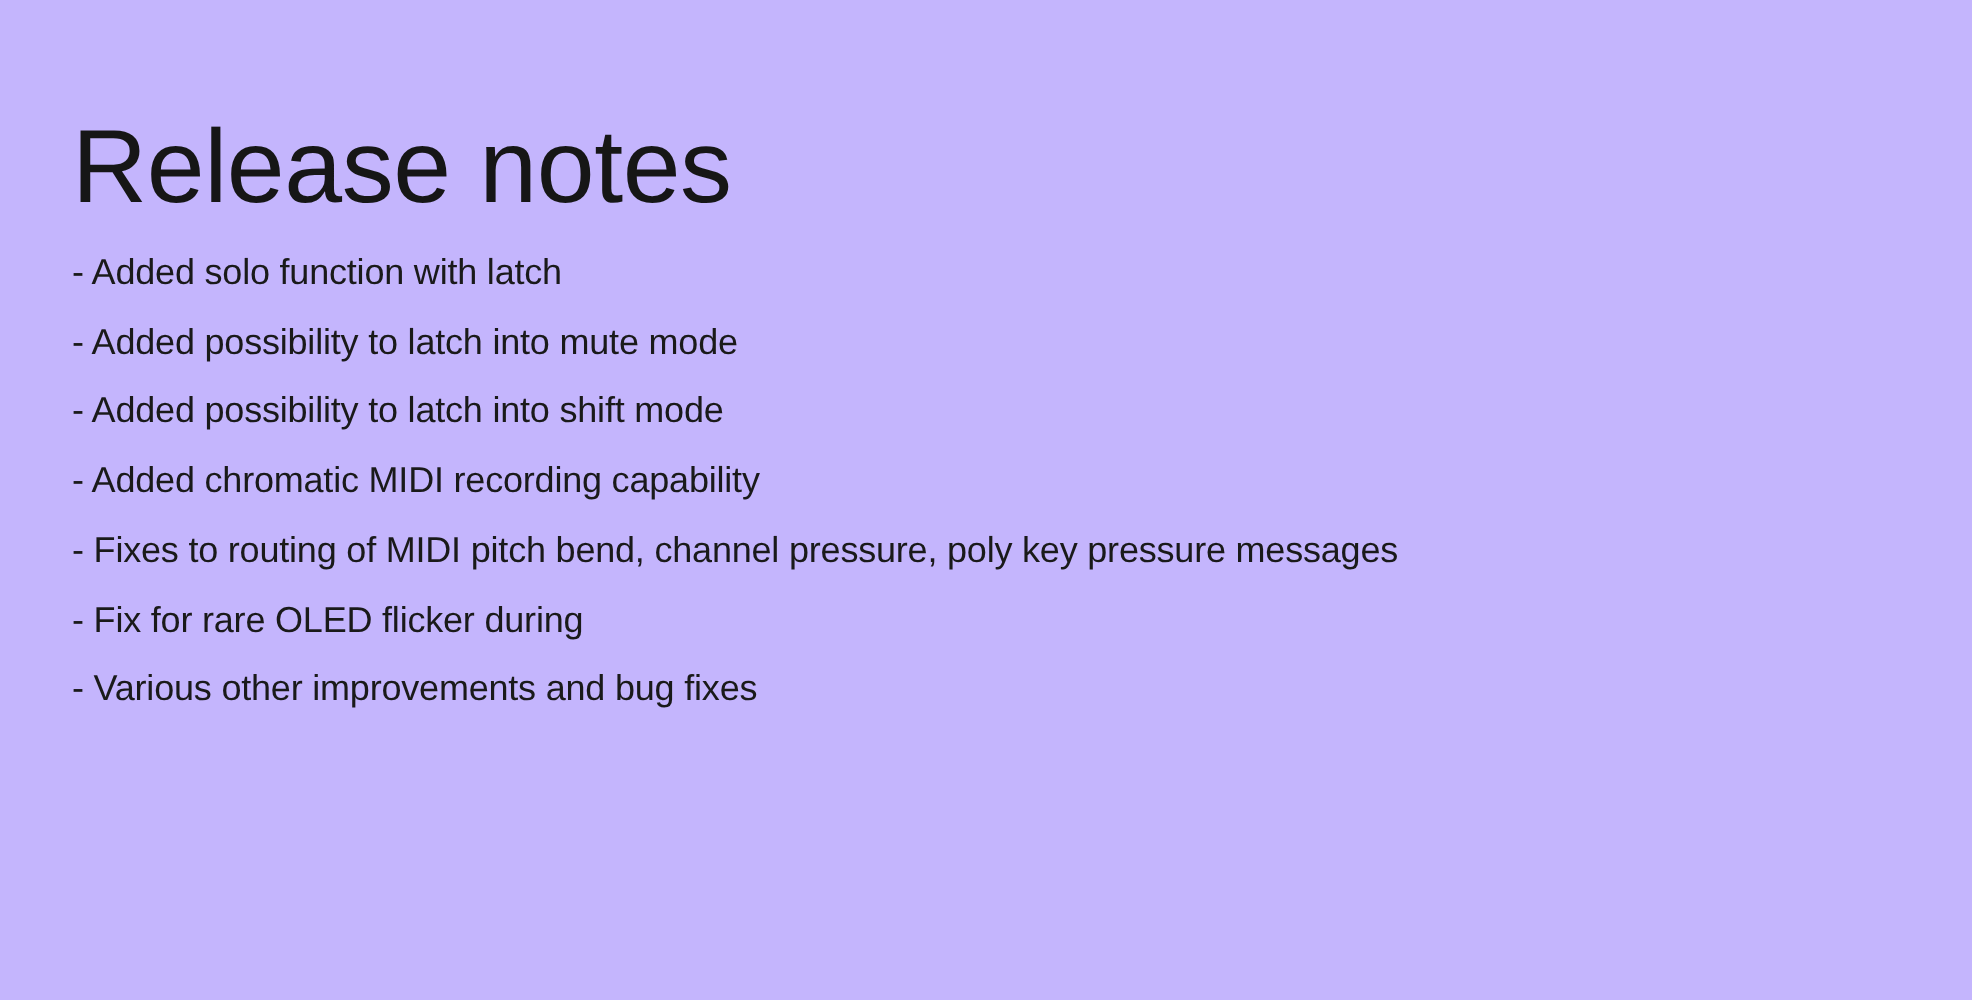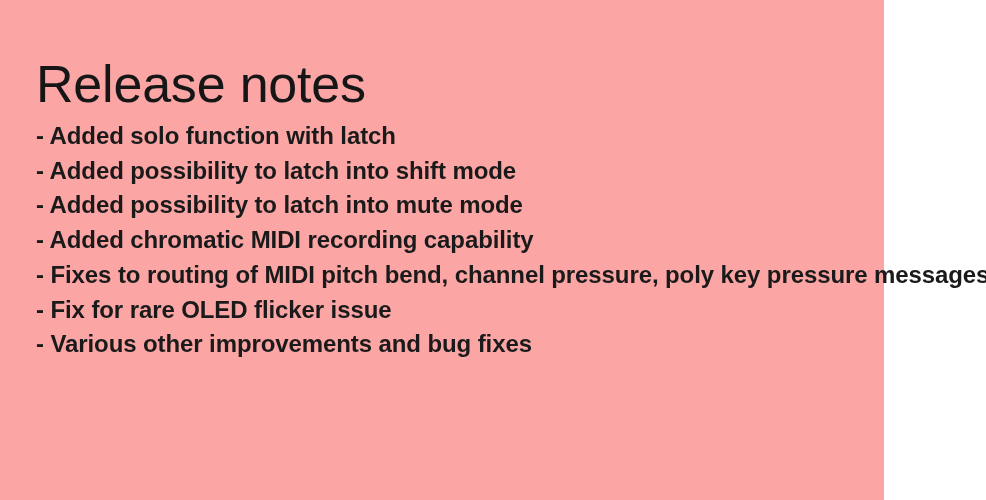--- a/index.html
+++ b/index.html
@@ -9,23 +9,23 @@
   body {
     width: 986px;
     height: 500px;
     background: #ffffff;
     font-family: "Liberation Sans", sans-serif;
     -webkit-font-smoothing: antialiased;
     overflow: hidden;
   }
   .slide {
     position: relative;
-    width: 884px;
+    width: 986px;
     height: 500px;
-    background: #fca5a5;
+    background: #c4b5fd;
     box-sizing: border-box;
   }
   .slide-title {
     position: absolute;
     left: 36px;
     top: 18px;
     font-size: 52px;
     font-weight: 300;
     line-height: 62px;
     letter-spacing: -0.2px;
@@ -35,38 +35,38 @@
   .notes-list {
     position: absolute;
     left: 36px;
     top: 119px;
     width: 930px;
     margin: 0;
     padding: 0;
     list-style: none;
   }
   .note-item {
-    font-size: 24px;
-    font-weight: 700;
+    font-size: 18px;
+    font-weight: 400;
     line-height: 34.7px;
     letter-spacing: -0.1px;
     color: #1a1a1a;
     white-space: nowrap;
   }
 </style>
 </head>
 <body>
 
 <div class="slide">
 
   <h1 class="slide-title">Release notes</h1>
 
   <ul class="notes-list">
     <li class="note-item">- Added solo function with latch</li>
+    <li class="note-item">- Added possibility to latch into mute mode</li>
     <li class="note-item">- Added possibility to latch into shift mode</li>
-    <li class="note-item">- Added possibility to latch into mute mode</li>
     <li class="note-item">- Added chromatic MIDI recording capability</li>
     <li class="note-item">- Fixes to routing of MIDI pitch bend, channel pressure, poly key pressure messages</li>
-    <li class="note-item">- Fix for rare OLED flicker issue</li>
+    <li class="note-item">- Fix for rare OLED flicker during</li>
     <li class="note-item">- Various other improvements and bug fixes</li>
   </ul>
 
 </div>
 
 </body></html>

